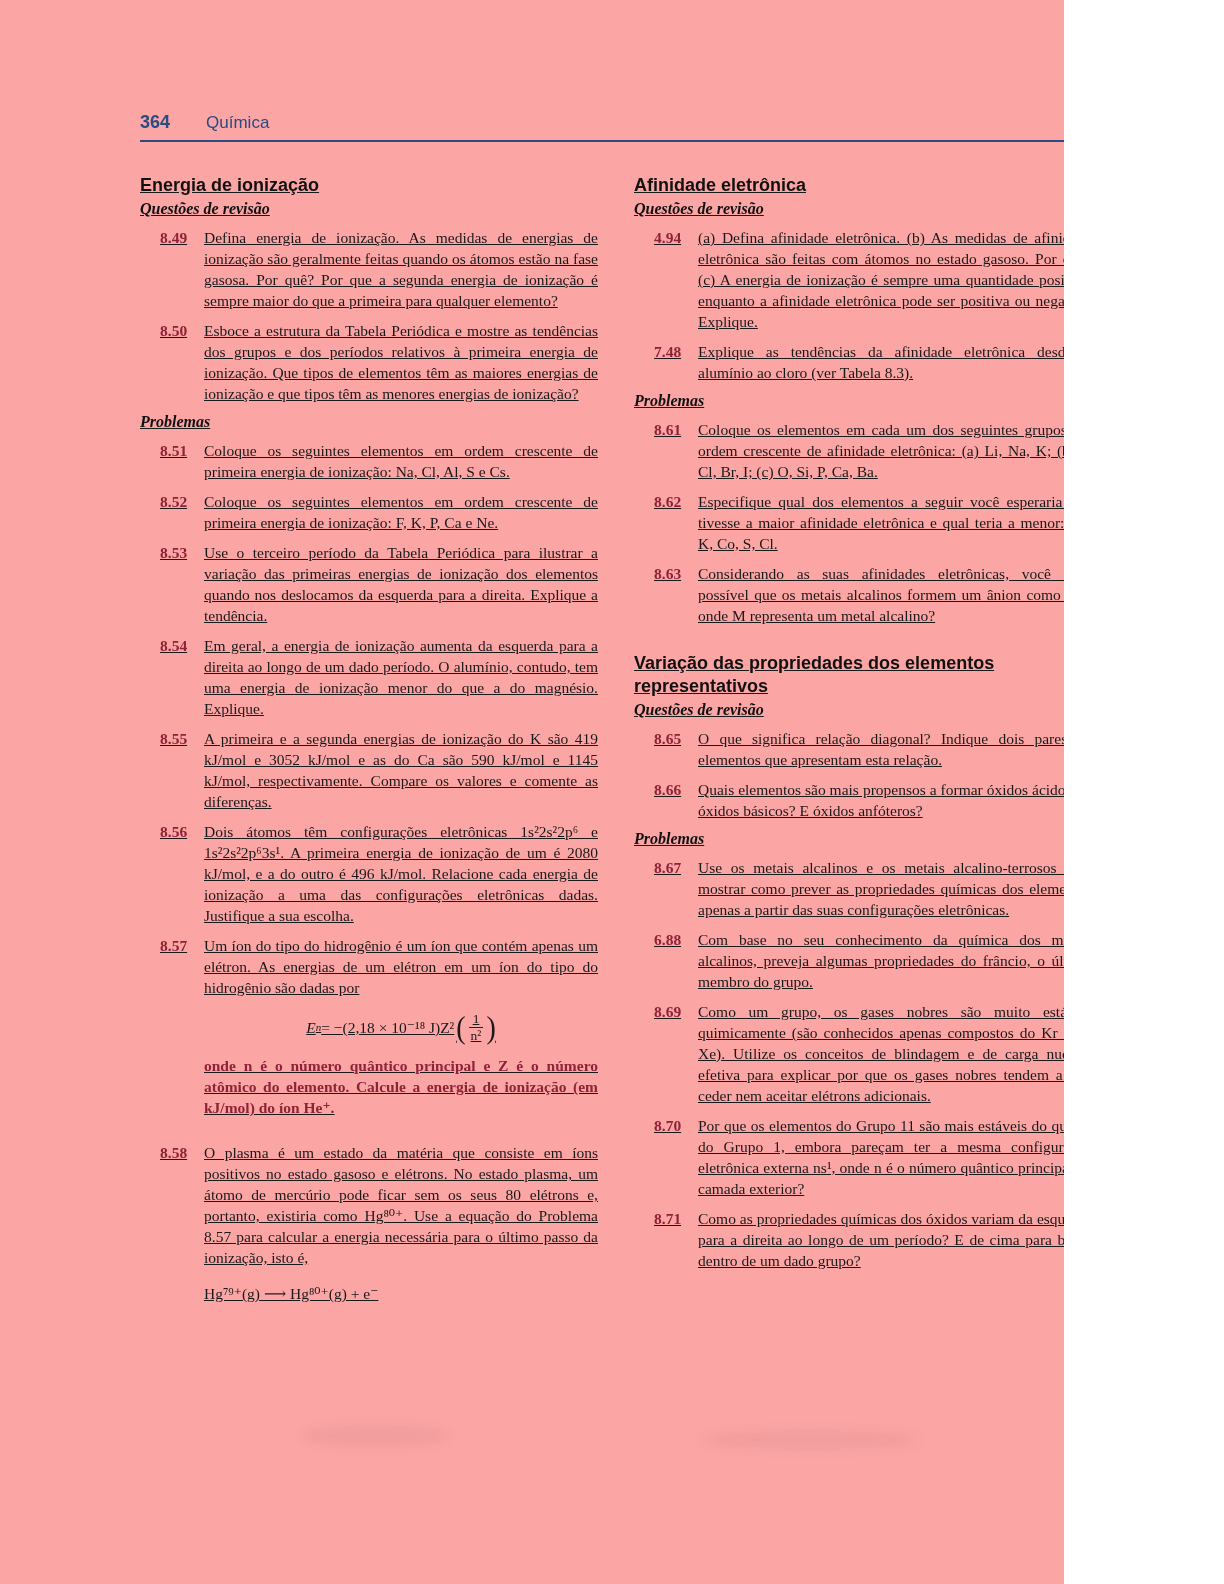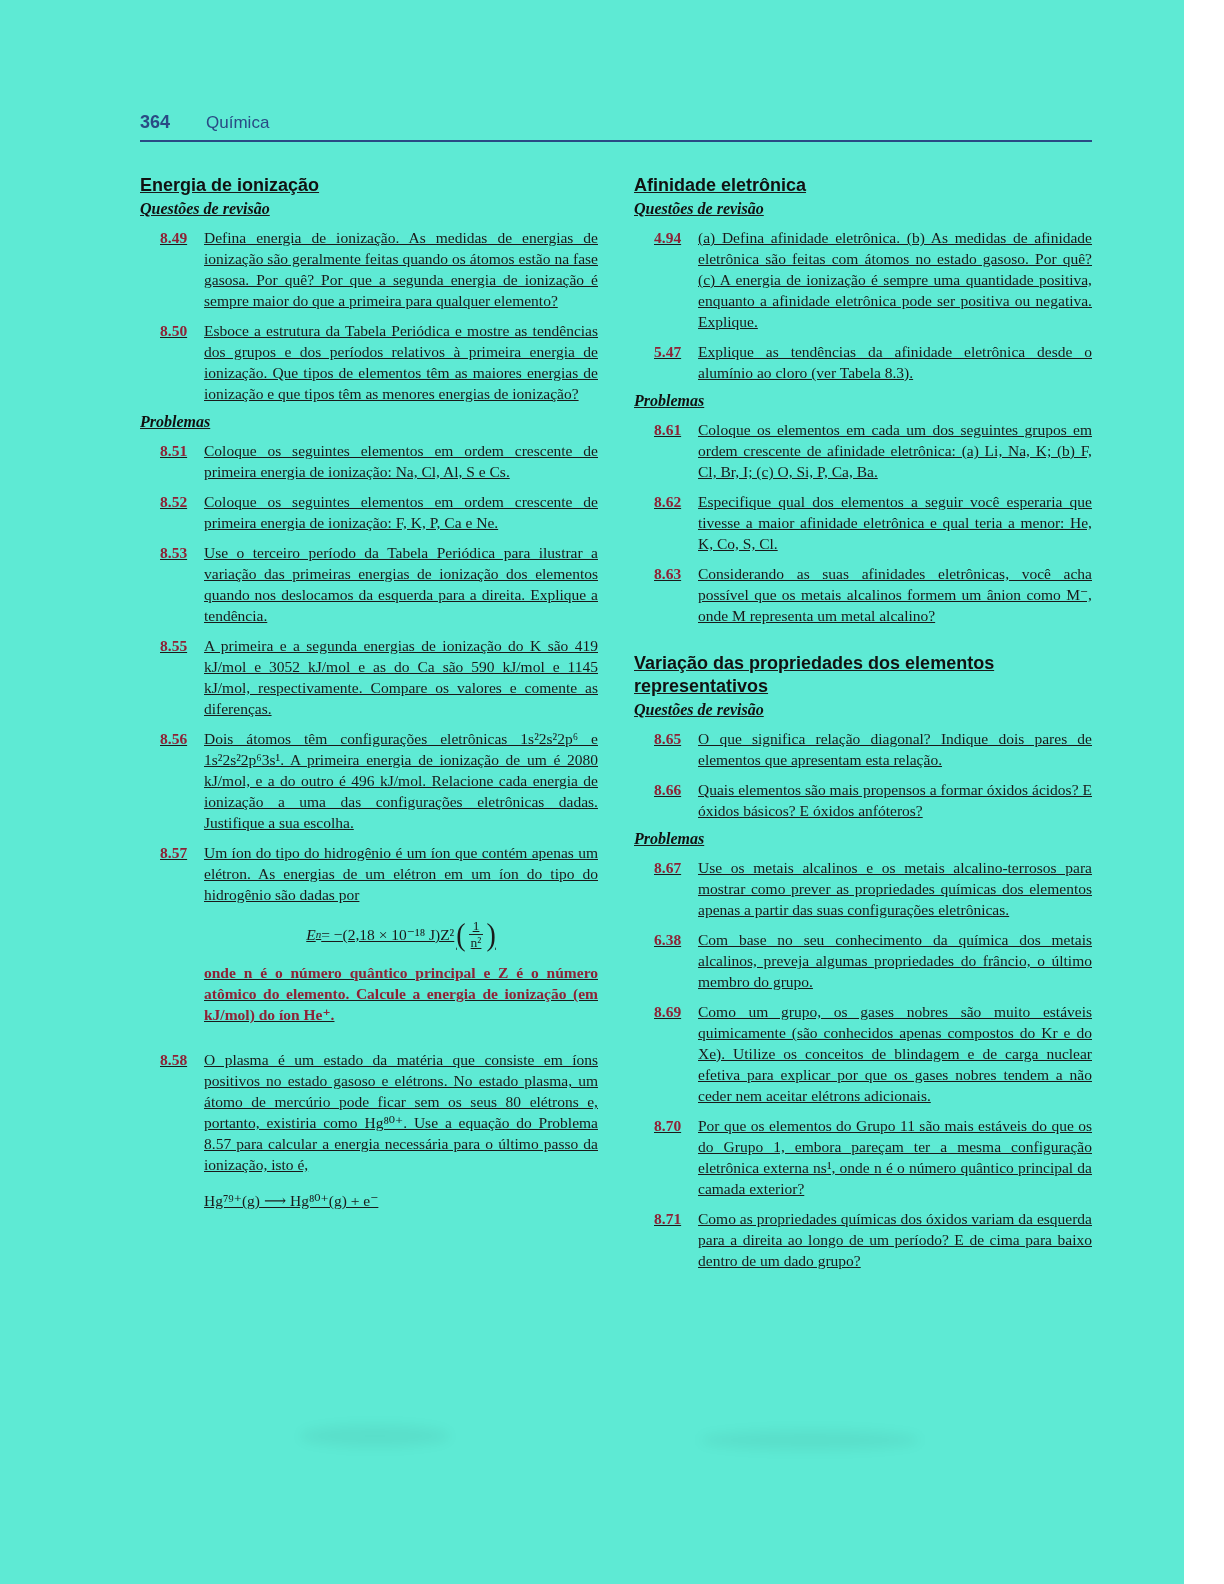--- a/index.html
+++ b/index.html
@@ -1,19 +1,19 @@
 <!DOCTYPE html>
 <html lang="pt"><head>
 <meta charset="utf-8">
 <style>
   html,body{margin:0;padding:0;background:#ffffff;}
   .page{
     position:relative;
-    width:1184px;height:1584px;
-    background:#5eead4;
+    width:1064px;height:1584px;
+    background:#fca5a5;
     font-family:"Liberation Serif","DejaVu Serif","DejaVu Sans",serif;
     color:#1a1a1a;
     overflow:hidden;
   }
   .content{position:absolute;left:140px;top:112px;width:952px;}
 
   
   .running-head{
     display:flex;align-items:baseline;gap:36px;
     font-family:"Liberation Sans","DejaVu Sans",sans-serif;
@@ -117,20 +117,26 @@
           <div class="item">
             <span class="item-num">8.52</span>
             <div class="item-body">
               <div class="item-text">Coloque os seguintes elementos em ordem crescente de primeira energia de ionização: F, K, P, Ca e Ne.</div>
             </div>
           </div>
           <div class="item">
             <span class="item-num">8.53</span>
             <div class="item-body">
               <div class="item-text">Use o terceiro período da Tabela Periódica para ilustrar a variação das primeiras energias de ionização dos elementos quando nos deslocamos da esquerda para a direita. Explique a tendência.</div>
+            </div>
+          </div>
+          <div class="item">
+            <span class="item-num">8.54</span>
+            <div class="item-body">
+              <div class="item-text">Em geral, a energia de ionização aumenta da esquerda para a direita ao longo de um dado período. O alumínio, contudo, tem uma energia de ionização menor do que a do magnésio. Explique.</div>
             </div>
           </div>
           <div class="item">
             <span class="item-num">8.55</span>
             <div class="item-body">
               <div class="item-text">A primeira e a segunda energias de ionização do K são 419 kJ/mol e 3052 kJ/mol e as do Ca são 590 kJ/mol e 1145 kJ/mol, respectivamente. Compare os valores e comente as diferenças.</div>
             </div>
           </div>
           <div class="item">
             <span class="item-num">8.56</span>
@@ -167,21 +173,21 @@
       <div class="col">
           <div class="sec-heading">Afinidade eletrônica</div>
           <div class="sec-subheading">Questões de revisão</div>
           <div class="item">
             <span class="item-num">4.94</span>
             <div class="item-body">
               <div class="item-text">(a) Defina afinidade eletrônica. (b) As medidas de afinidade eletrônica são feitas com átomos no estado gasoso. Por quê? (c) A energia de ionização é sempre uma quantidade positiva, enquanto a afinidade eletrônica pode ser positiva ou negativa. Explique.</div>
             </div>
           </div>
           <div class="item">
-            <span class="item-num">5.47</span>
+            <span class="item-num">7.48</span>
             <div class="item-body">
               <div class="item-text">Explique as tendências da afinidade eletrônica desde o alumínio ao cloro (ver Tabela 8.3).</div>
             </div>
           </div>
           <div class="sec-subheading standalone">Problemas</div>
           <div class="item">
             <span class="item-num">8.61</span>
             <div class="item-body">
               <div class="item-text">Coloque os elementos em cada um dos seguintes grupos em ordem crescente de afinidade eletrônica: (a) Li, Na, K; (b) F, Cl, Br, I; (c) O, Si, P, Ca, Ba.</div>
             </div>
@@ -213,21 +219,21 @@
             </div>
           </div>
           <div class="sec-subheading standalone">Problemas</div>
           <div class="item">
             <span class="item-num">8.67</span>
             <div class="item-body">
               <div class="item-text">Use os metais alcalinos e os metais alcalino-terrosos para mostrar como prever as propriedades químicas dos elementos apenas a partir das suas configurações eletrônicas.</div>
             </div>
           </div>
           <div class="item">
-            <span class="item-num">6.38</span>
+            <span class="item-num">6.88</span>
             <div class="item-body">
               <div class="item-text">Com base no seu conhecimento da química dos metais alcalinos, preveja algumas propriedades do frâncio, o último membro do grupo.</div>
             </div>
           </div>
           <div class="item">
             <span class="item-num">8.69</span>
             <div class="item-body">
               <div class="item-text">Como um grupo, os gases nobres são muito estáveis quimicamente (são conhecidos apenas compostos do Kr e do Xe). Utilize os conceitos de blindagem e de carga nuclear efetiva para explicar por que os gases nobres tendem a não ceder nem aceitar elétrons adicionais.</div>
             </div>
           </div>

